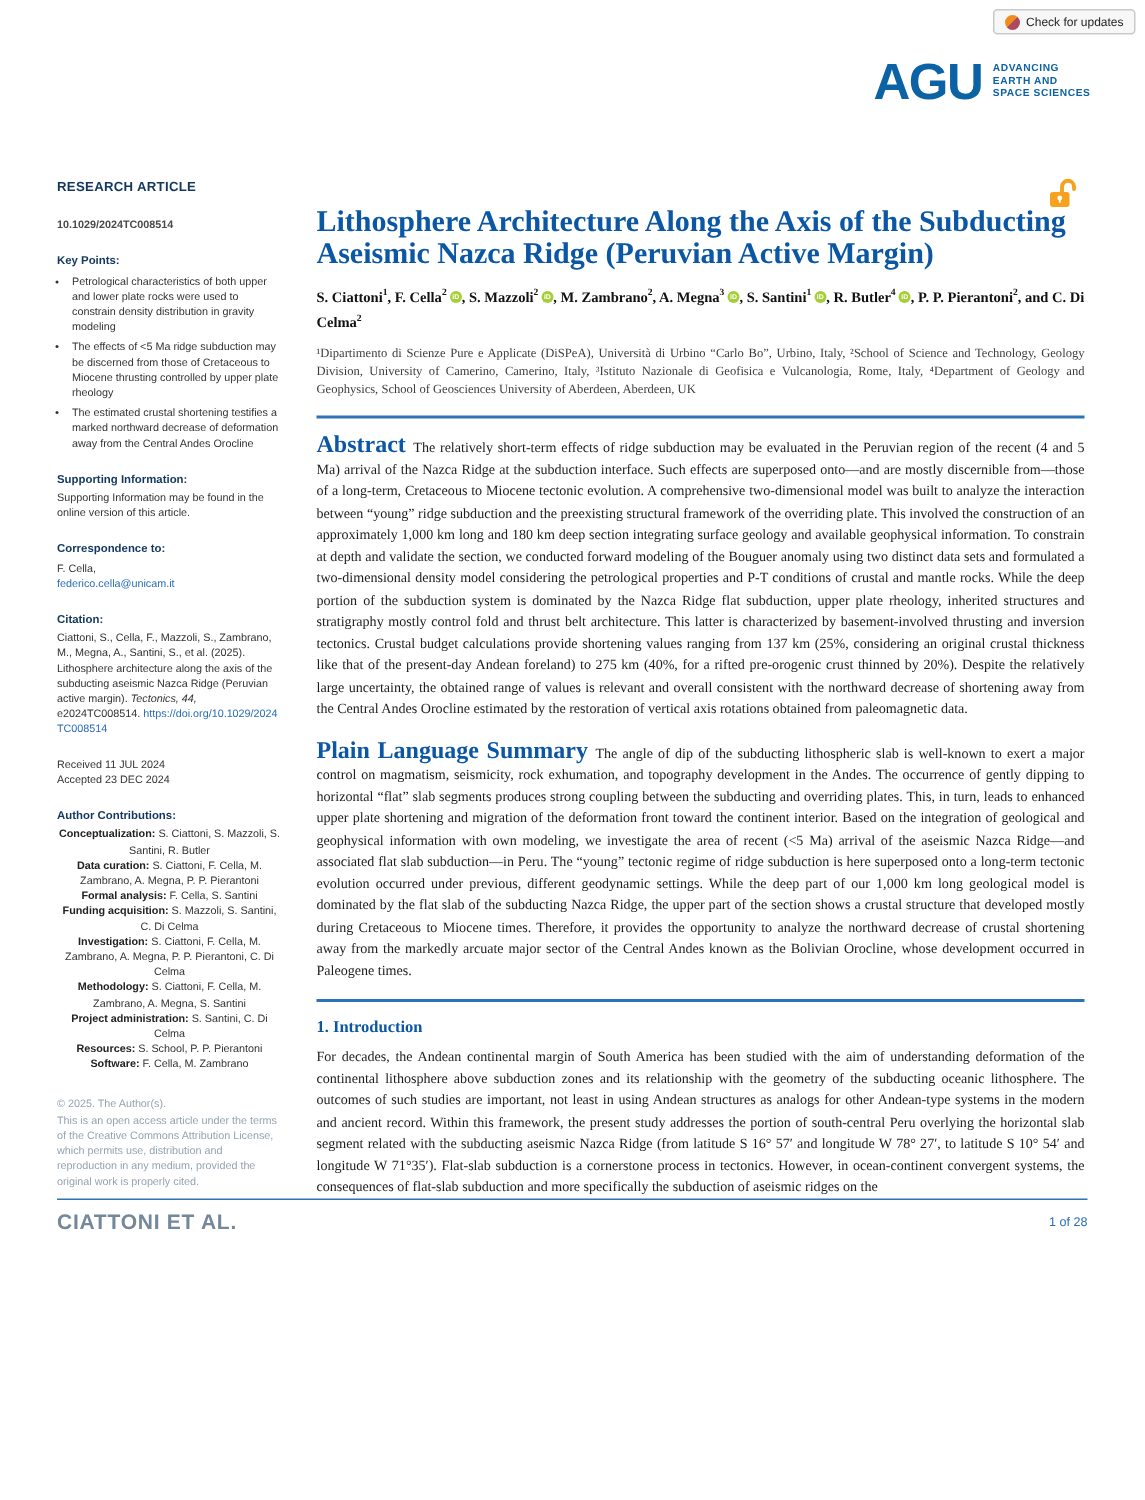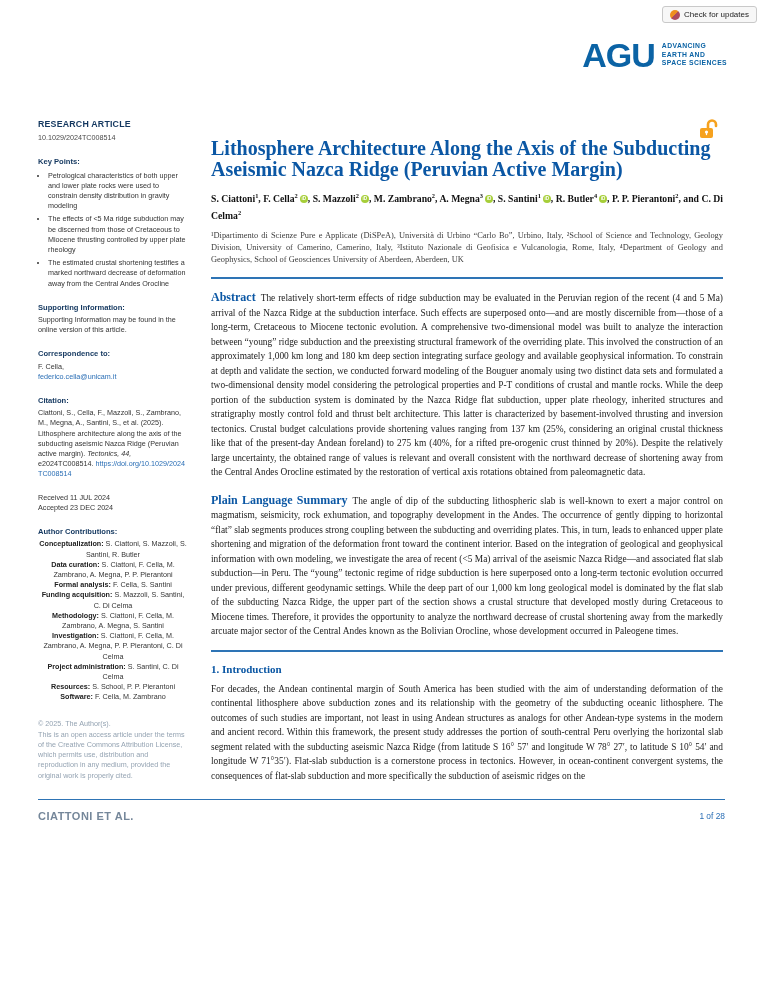--- a/index.html
+++ b/index.html
@@ -23,21 +23,21 @@
   .agu-tagline { display:flex; flex-direction:column; justify-content:center;
     font-family:"Liberation Sans", sans-serif; font-weight:bold; font-size:6.8px;
     line-height:8.6px; color:#0b63a5; letter-spacing:0.4px; }
 
   
   .sidebar { position:absolute; left:38px; top:104px; width:150px;
     font-family:"Liberation Sans", sans-serif; font-size:7.2px; line-height:10.2px; color:#333; }
   .journal-name { font-size:20px; line-height:22px; font-weight:bold; color:#0a76bd; letter-spacing:-0.3px; }
   .journal-mark { font-size:9px; vertical-align:super; color:#0a76bd; }
   .article-type { margin-top:15px; font-size:8.8px; font-weight:bold; color:#13375f; letter-spacing:0.2px; }
-  .doi-line { margin-top:4px; color:#4a4a4a; }
+  .doi-line { margin-top:16px; color:#4a4a4a;font-weight:bold; }
   .sb-head { margin-top:14px; font-size:7.6px; font-weight:bold; color:#13375f; }
   .sb-text { margin-top:2px; }
   ul.key-points { margin-top:3px; padding-left:10px; }
   ul.key-points li { margin-bottom:3px; }
   .email-link, .doi-link { color:#2a6eb5; word-break:break-all; cursor:pointer; }
   .citation-block { margin-top:2px; }
   .citation-block i { font-style:italic; }
   .dates { margin-top:13px; }
   .contribs { margin-top:2px;text-align:center; }
   .contrib b { font-weight:bold; color:#222; }
@@ -50,31 +50,31 @@
   .title { font-size:20px; line-height:21px; font-weight:bold; color:#0b57a4; }
   .authors { margin-top:9px; font-size:9.7px; line-height:14px; font-weight:bold; color:#111; }
   .authors sup { font-size:6.4px; }
   .orcid { display:inline-block; width:8px; height:8px; border-radius:50%;
     background:#a6ce39; color:#fff; font-family:"Liberation Sans", sans-serif;
     font-size:4.6px; font-weight:bold; line-height:8px; text-align:center;
     vertical-align:2px; margin-left:2px; cursor:pointer; }
   .affiliations { margin-top:7px; font-size:8.4px; line-height:12px; color:#3d3d3d; text-align:justify; }
   .rule { height:2px; background:#2e74b5; margin:11px 0 11px 0; }
   .body-par { font-size:9.4px; line-height:14.5px; text-align:justify; color:#1c1c1c; }
-  .par-head { font-size:12px; font-weight:bold; color:#0b57a4; margin-right:5px; }
+  .par-head { font-size:16px; font-weight:bold; color:#0b57a4; margin-right:5px; }
   .abstract { margin-bottom:13px; }
   .pls { margin-bottom:2px; }
   .intro-head { font-size:11px; font-weight:bold; color:#0b57a4; margin:2px 0 7px 0; }
 
   
   .footer-rule { position:absolute; left:38px; right:38px; bottom:40px; height:1.5px; background:#2e74b5; }
   .footer { position:absolute; left:38px; right:38px; bottom:18px;
     display:flex; justify-content:space-between; align-items:center;
     font-family:"Liberation Sans", sans-serif; }
-  .footer-left { font-size:11px; font-weight:bold; letter-spacing:0.5px; color:#75879a; }
+  .footer-left { font-size:14px; font-weight:bold; letter-spacing:0.5px; color:#75879a; }
   .footer-right { font-size:8.4px; color:#2a6eb5; }
 </style>
 </head>
 <body>
 
 <div class="page">
 
   <div class="check-updates">
     <span class="cu-icon"></span>
     <span>Check for updates</span>
@@ -115,22 +115,22 @@
       <div>Received 11 JUL 2024</div>
       <div>Accepted 23 DEC 2024</div>
     </div>
 
     <div class="sb-head">Author Contributions:</div>
     <div class="contribs">
         <div class="contrib"><b>Conceptualization: </b><span>S. Ciattoni, S. Mazzoli, S. Santini, R. Butler</span></div>
         <div class="contrib"><b>Data curation: </b><span>S. Ciattoni, F. Cella, M. Zambrano, A. Megna, P. P. Pierantoni</span></div>
         <div class="contrib"><b>Formal analysis: </b><span>F. Cella, S. Santini</span></div>
         <div class="contrib"><b>Funding acquisition: </b><span>S. Mazzoli, S. Santini, C. Di Celma</span></div>
+        <div class="contrib"><b>Investigation: </b><span>S. Ciattoni, F. Cella, M. Zambrano, A. Megna, P. P. Pierantoni, C. Di Celma</span></div>
         <div class="contrib"><b>Methodology: </b><span>S. Ciattoni, F. Cella, M. Zambrano, A. Megna, S. Santini</span></div>
-        <div class="contrib"><b>Investigation: </b><span>S. Ciattoni, F. Cella, M. Zambrano, A. Megna, P. P. Pierantoni, C. Di Celma</span></div>
         <div class="contrib"><b>Project administration: </b><span>S. Santini, C. Di Celma</span></div>
         <div class="contrib"><b>Resources: </b><span>S. School, P. P. Pierantoni</span></div>
         <div class="contrib"><b>Software: </b><span>F. Cella, M. Zambrano</span></div>
       </div>
 
     <div class="copyright">
       <div class="c-line">© 2025. The Author(s).</div>
       <div>This is an open access article under the terms of the Creative Commons Attribution License, which permits use, distribution and reproduction in any medium, provided the original work is properly cited.</div>
     </div>
   </aside>

